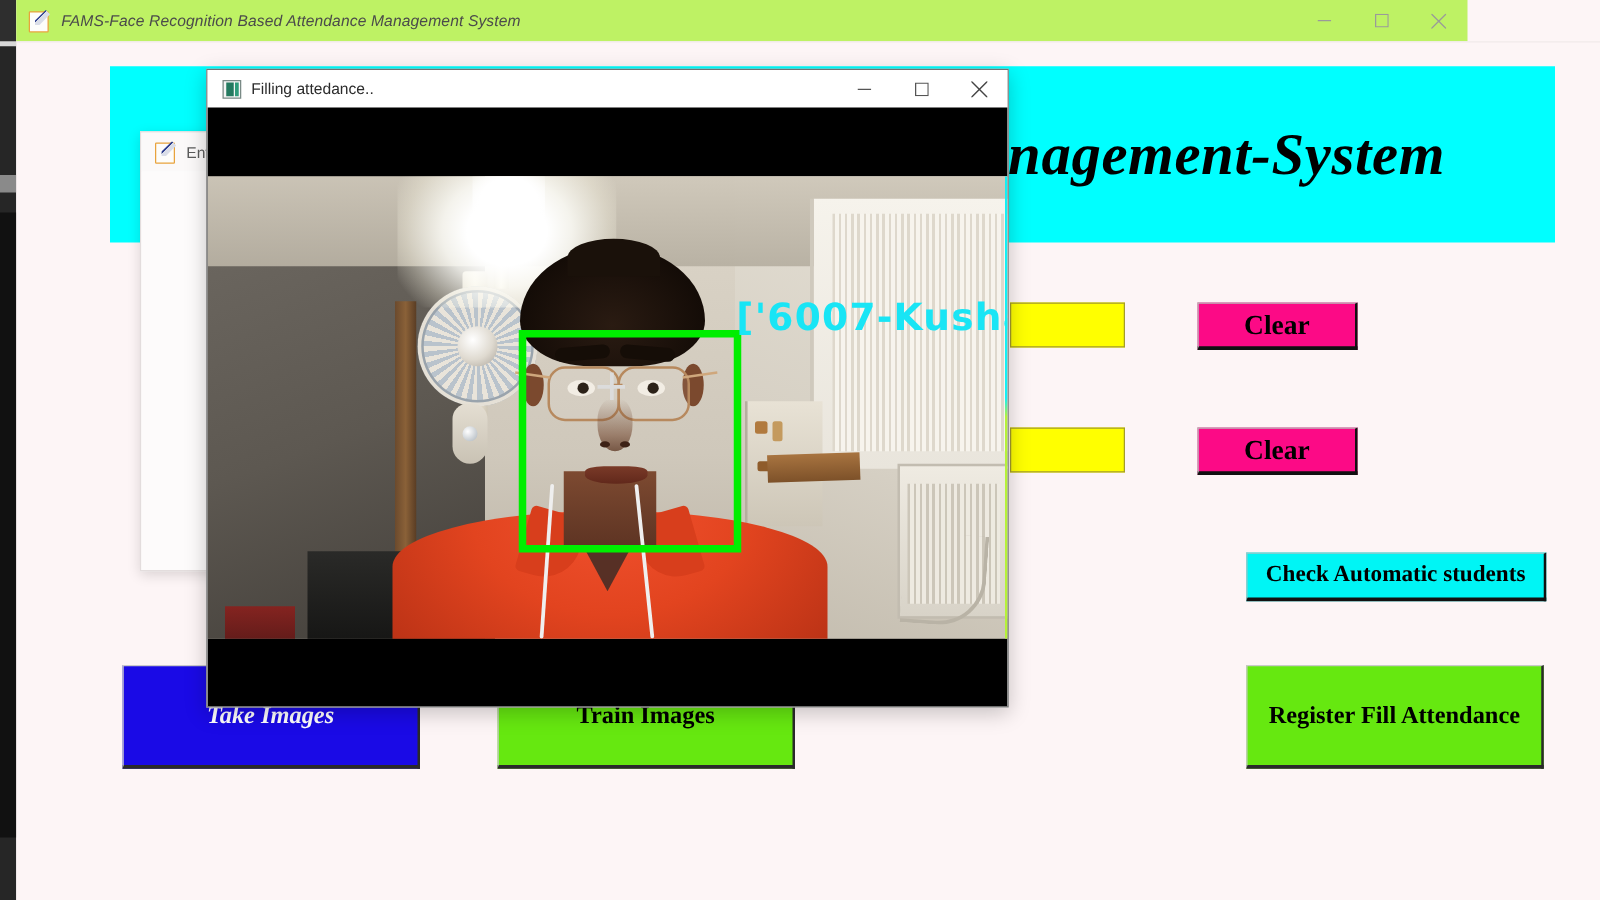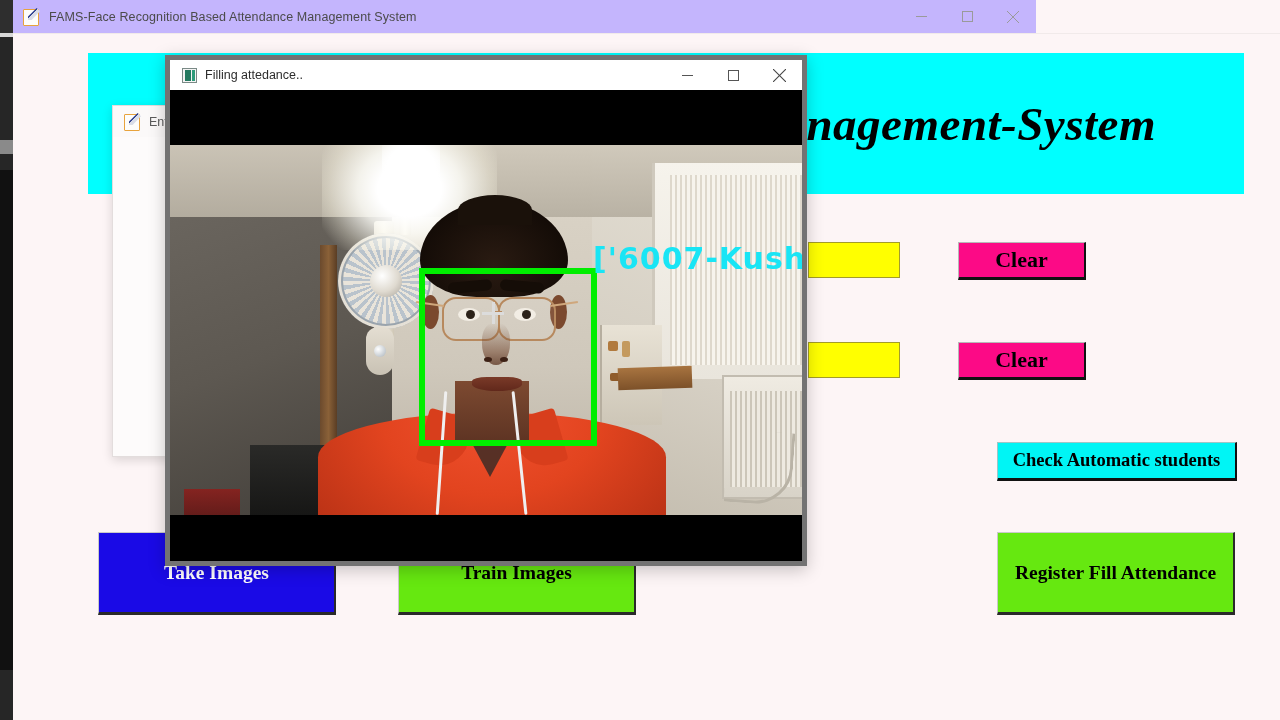--- a/index.html
+++ b/index.html
@@ -33,23 +33,23 @@
   .left-dark-strip .seg-d {
     position:absolute; left:0; top:170px; width:13px; height:500px; background:#111;
   }
 
   
   .app-window {
     position: absolute; left: 13px; top: 0; width: 1267px; height: 720px;
     background: #fdf5f6;
   }
   .titlebar {
-    position: absolute; left: 0; top: 0; width: 1023px; height: 33px;
-    background: #c4b5fd;
-    display: flex; align-items: center;
+    position: absolute; left: 0; top: 0; width: 1161px; height: 33px;
+    background: #bef264;
+    display: flex; align-items: center; font-style: italic;
   }
   .titlebar-icon {
     width: 17px; height: 17px; margin-left: 10px; margin-right: 9px;
     position: relative; flex: none;
   }
   .titlebar-text {
     font-size: 12.5px; color: #4b4b4b; letter-spacing: .1px;
     white-space: nowrap;
   }
   .win-controls {
@@ -127,21 +127,21 @@
     position: absolute; height: 83px;
     box-sizing: border-box;
     font-family: "Liberation Serif", serif;
     font-weight: bold; font-size: 19.5px;
     display: flex; align-items: center; justify-content: center;
     cursor: pointer;
     border: 1px solid #c9c9c9;
     border-right: 2px solid #2a2a2a;
     border-bottom: 3px solid #2a2a2a;
   }
-  .btn-action.blue  { background: #1a0ae6; color: #ffffff; }
+  .btn-action.blue  { background: #1a0ae6; color: #ffffff; font-style: italic; }
   .btn-action.green { background: #66e810; color: #000000; }
 
   #btn-take-images       { left: 85px;  top: 532px; width: 238px; }
   #btn-train-images      { left: 385px; top: 532px; width: 238px; }
   #btn-auto-attendance   { left: 684px; top: 532px; width: 238px; }
   #btn-manual-attendance { left: 984px; top: 532px; width: 238px; }
 
   
   .blue-stub {
     position: absolute; left: 142px; top: 240px; width: 24px; height: 44px;
@@ -178,21 +178,21 @@
     transform: rotate(0deg);
     clip-path: polygon(72% 0%, 100% 28%, 30% 100%, 0% 100%, 0% 70%);
   }
 
   
   .cam-window {
     position: absolute; left: 165px; top: 55px; width: 642px; height: 511px;
     background: #ffffff;
     box-shadow: 0 4px 16px rgba(0,0,0,.22);
     overflow: hidden;
-    border: 5px solid #737373;
+    border: 1px solid #737373;
     box-sizing: border-box;
   }
   .cam-titlebar {
     position: absolute; left: 0; top: 0; width: 100%; height: 30px;
     background: #ffffff; display: flex; align-items: center;
   }
   .cam-tb-icon {
     width: 15px; height: 15px; margin-left: 12px; margin-right: 8px; position: relative; flex:none;
   }
   .cam-tb-icon .outer {

